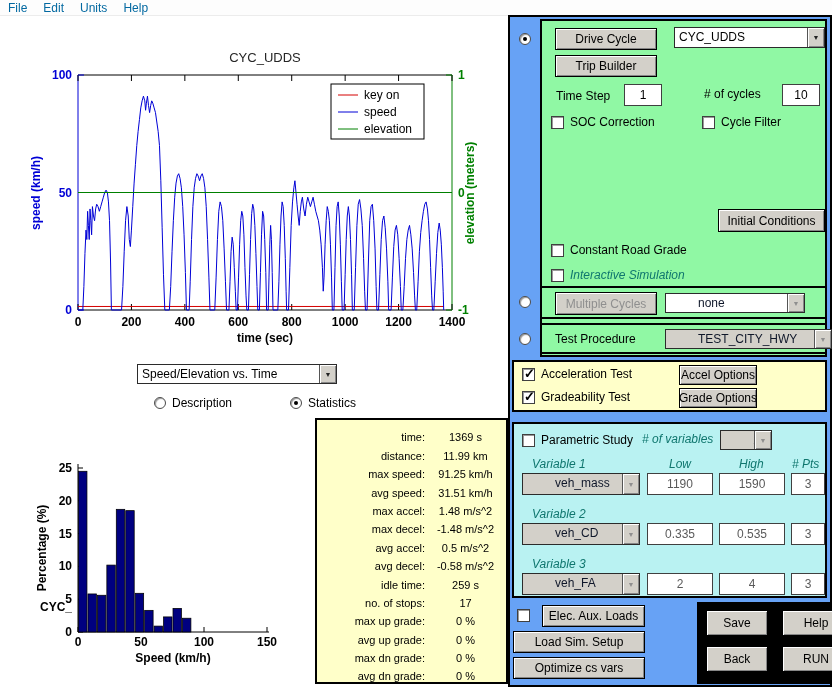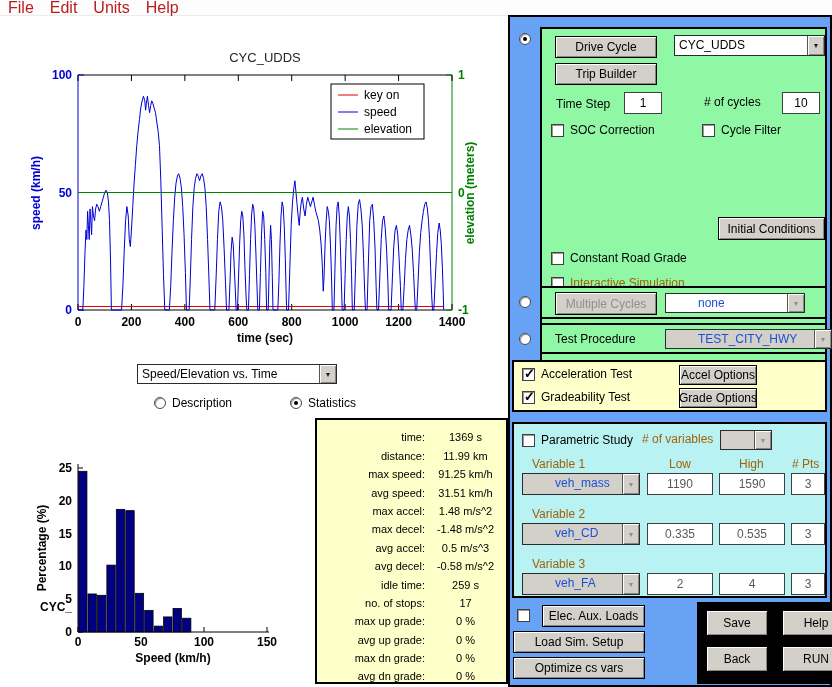--- a/index.html
+++ b/index.html
@@ -2,30 +2,30 @@
 <html style="--blue: #67A2F5; --green: #90F8A4; --yellow: #FFFFC9; --cyan: #B9F2F2; --btnface: #D3D0C9;"><head>
 <meta charset="utf-8">
 <style>
   * { margin:0; padding:0; box-sizing:border-box; }
   html,body { width:832px; height:687px; }
   body { font-family:"Liberation Sans", sans-serif; background:#fff; }
   #app { position:relative; width:832px; height:687px; background:#fff; overflow:hidden; }
 
   .menu { position:absolute; left:0; top:0; width:832px; height:16px; background:#fdfdfd;
           display:flex; align-items:center; gap:16px; padding-left:8px; border-bottom:1px solid #ececec; }
-  .menu span { color:#b91c1c; font-size:16px; }
+  .menu span { color:#0369a1; font-size:12px; }
 
   svg text { font-family:"Liberation Sans", sans-serif; }
 
   .combo { position:absolute; background:#fff; border:1px solid #2b2b2b; display:flex; align-items:stretch; font-size:12px; }
   .combo .txt { flex:1; padding:2px 0 0 4px; white-space:nowrap; overflow:hidden; color:#000; }
   .combo .arw { width:17px; background:var(--btnface); border-left:1px solid #555;
                 box-shadow:inset 1px 1px 0 #fff, inset -1px -1px 0 #868686;
                 display:flex; align-items:center; justify-content:center; font-size:7px; color:#222; }
-  .combo.dis .txt { color:#1d4ed8;padding-left:32px; }
+  .combo.dis .txt { color:#0f172a;padding-left:32px; }
   .combo.dis .arw { color:#8f8f8f; }
   .combo.graybody { background:var(--btnface); }
 
   .btn { position:absolute; display:flex; align-items:center; justify-content:center;
          font-size:12px; color:#000; background:var(--btnface); border:1px solid #000;
          box-shadow:inset 1px 1px 0 #fff, inset -1px -1px 0 #868686; white-space:nowrap; }
   .btn.dis { color:#8f8f8f; }
 
   .field { position:absolute; background:#fff; border:1px solid #404040;
            display:flex; align-items:center; justify-content:center; font-size:12px; color:#000; }
@@ -33,21 +33,21 @@
 
   .cb { position:absolute; width:13px; height:13px; background:#fff; border:1px solid #404040;
         box-shadow:inset 1px 1px 0 #9a9a9a; }
   .cb.checked::after { content:"\2713"; position:absolute; left:1px; top:-3px; font-size:13px; font-weight:bold; color:#000; }
 
   .radio { position:absolute; width:12px; height:12px; border-radius:50%; background:#fff;
            border:1px solid #4a4a4a; box-shadow:inset 1px 1px 1px #9a9a9a; }
   .radio.sel::after { content:""; position:absolute; left:3px; top:3px; width:4px; height:4px; border-radius:50%; background:#000; }
 
   .lbl { position:absolute; font-size:12px; color:#000; white-space:nowrap; }
-  .lbl.gray { color:#a16207; }
+  .lbl.gray { color:#0f766e;font-style:italic; }
 
   .stats { position:absolute; left:315px; top:418px; width:193px; height:266px;
            background:var(--yellow); border:2px solid #000; padding-top:5px; }
   .srow { display:flex; height:18.4px; align-items:flex-end; font-size:11px; color:#000; }
   .srow .sl { width:108px; text-align:right; }
   .srow .sv { flex:1; text-align:center; }
 
   .rpanel { position:absolute; left:508px; top:15px; width:324px; height:672px;
             background:var(--blue); border:2px solid #000; }
   .gbox { position:absolute; background:var(--green); border:2px solid #000; }
@@ -194,21 +194,21 @@
       <div class="srow">
         <div class="sl">max accel:</div>
         <div class="sv">1.48 m/s^2</div>
       </div>
       <div class="srow">
         <div class="sl">max decel:</div>
         <div class="sv">-1.48 m/s^2</div>
       </div>
       <div class="srow">
         <div class="sl">avg accel:</div>
-        <div class="sv">0.5 m/s^3</div>
+        <div class="sv">0.5 m/s^2</div>
       </div>
       <div class="srow">
         <div class="sl">avg decel:</div>
         <div class="sv">-0.58 m/s^2</div>
       </div>
       <div class="srow">
         <div class="sl">idle time:</div>
         <div class="sv">259 s</div>
       </div>
       <div class="srow">
@@ -230,21 +230,21 @@
       <div class="srow">
         <div class="sl">avg dn grade:</div>
         <div class="sv">0 %</div>
       </div>
     </div>
 
   <div class="rpanel">
 
     <div class="radio sel" style="left:9px;top:16px"></div>
 
-    <div class="gbox" style="left:30px;top:10px;width:287px;height:338px">
+    <div class="gbox" style="left:30px;top:2px;width:287px;height:338px">
       <div class="btn" style="left:13px;top:7px;width:102px;height:22px">Drive Cycle</div>
       <div class="btn" style="left:13px;top:34px;width:102px;height:22px">Trip Builder</div>
       <div class="combo" style="left:132px;top:6px;width:151px;height:21px">
         <span class="txt">CYC_UDDS</span>
         <span class="arw">▼</span>
       </div>
       <div class="lbl" style="left:14px;top:68px">Time Step</div>
       <div class="field" style="left:82px;top:63px;width:38px;height:22px">1</div>
       <div class="lbl" style="left:162px;top:66px"># of cycles</div>
       <div class="field" style="left:240px;top:63px;width:38px;height:22px">10</div>

